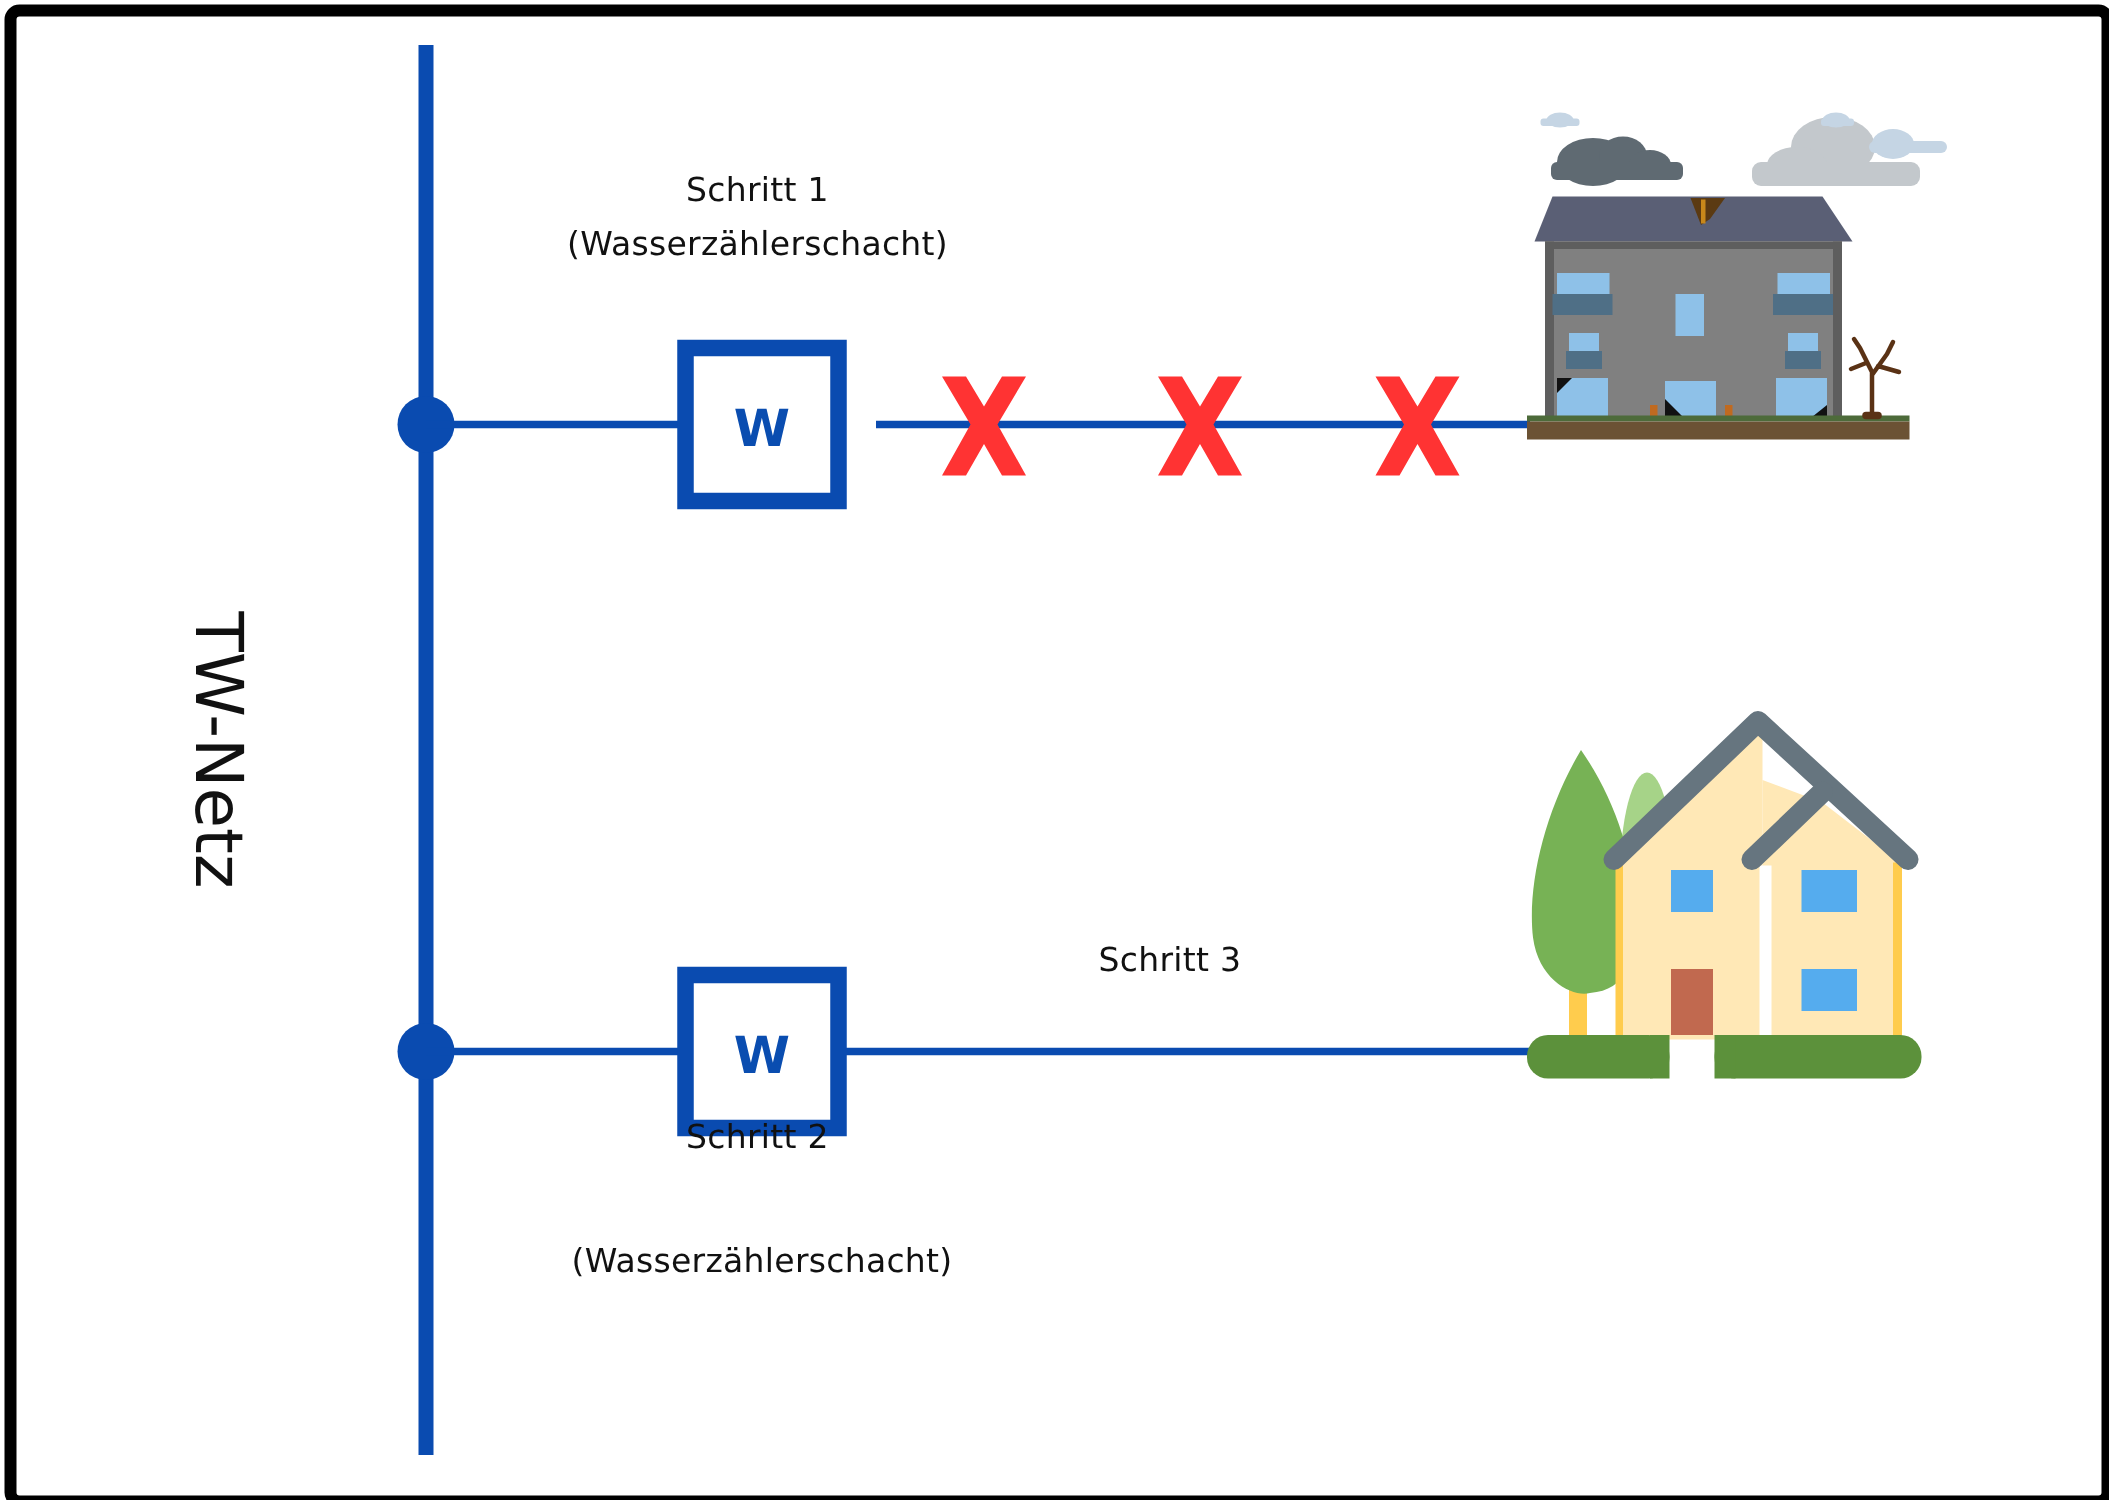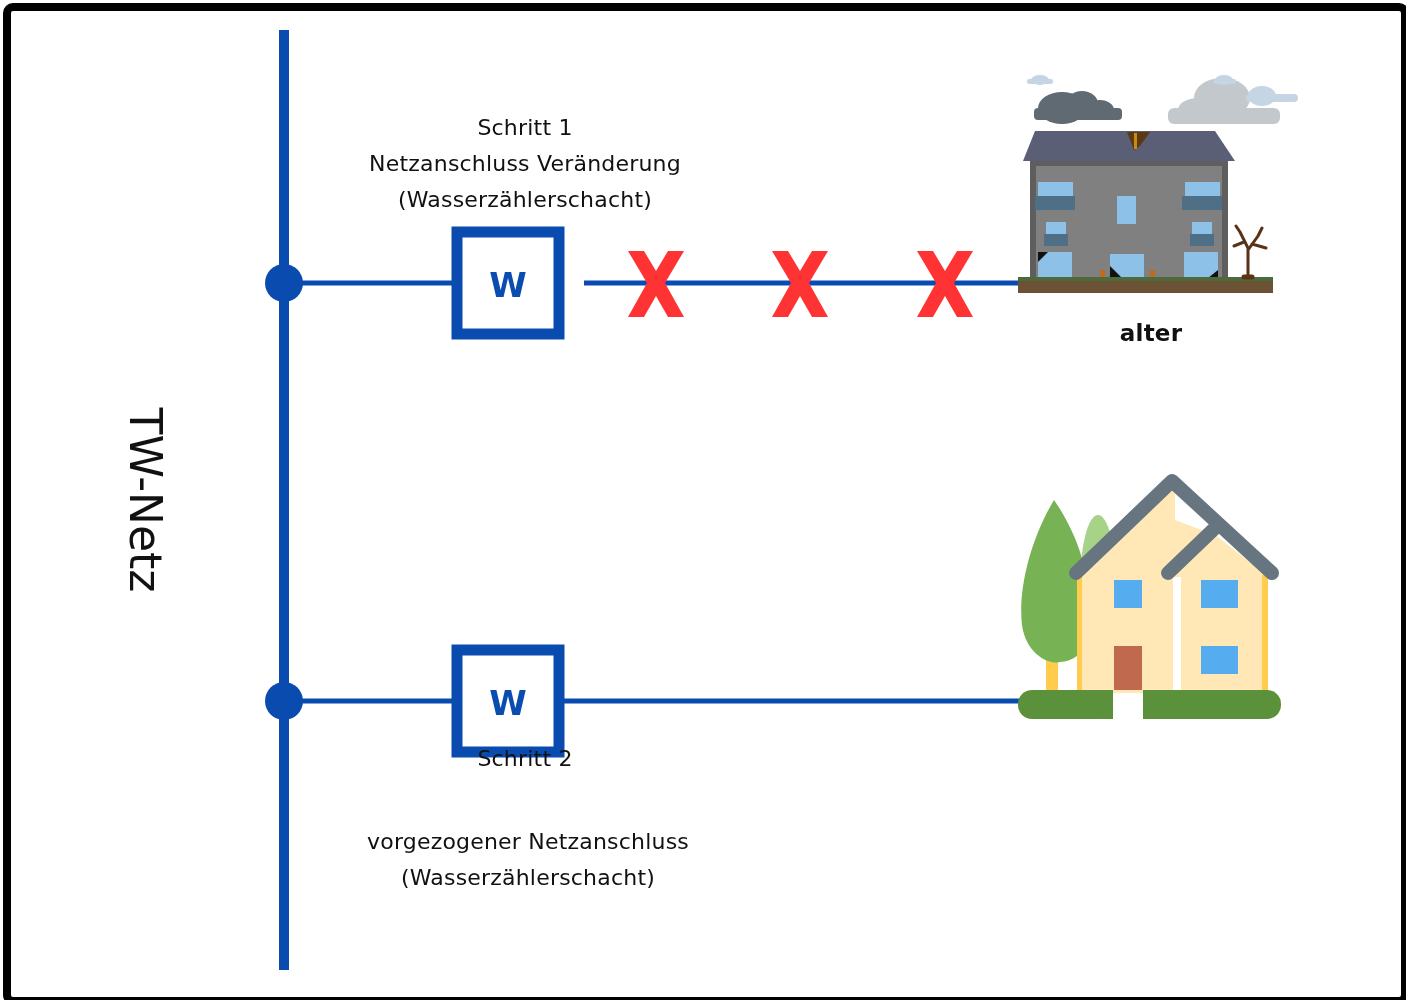--- a/index.html
+++ b/index.html
@@ -1,19 +1,19 @@
 <!DOCTYPE html>
 <html><head>
   <meta charset="utf-8">
   <style>
     html, body { margin: 0; padding: 0; background: #ffffff; }
     body { width: 1406px; height: 1000px; position: relative; overflow: hidden; font-family: "DejaVu Sans", sans-serif; }
     .frame { position: absolute; left: 3px; top: 3px; width: 1390px; height: 986px; border: 8px solid #000; border-radius: 10px; box-sizing: content-box; background: #fff; }
     svg.diagram { position: absolute; left: 0; top: 0; }
-    .lbl { position: absolute; text-align: center; color: #111; font-family: "DejaVu Sans", sans-serif; font-size: 22px; line-height: 36px; white-space: nowrap; letter-spacing: 0.2px; margin-left: 20px; }
+    .lbl { position: absolute; text-align: center; color: #111; font-family: "DejaVu Sans", sans-serif; font-size: 22px; line-height: 36px; white-space: nowrap; letter-spacing: 0.2px; }
     .lbl div { display: block; }
     .bold { font-weight: bold; font-size: 23px; }
     .vtitle { position: absolute; left: 145px; top: 500px; transform: translate(-50%, -50%) rotate(90deg); font-family: "DejaVu Sans", sans-serif; font-size: 44px; color: #111; white-space: nowrap; }
     .wtext { font-family: "DejaVu Sans", sans-serif; font-weight: bold; font-size: 34px; fill: #0a4db0; }
   </style>
 </head>
 <body>
 
 <div class="frame"></div>
 
@@ -131,30 +131,28 @@
     <rect x="1100" y="690" width="13" height="29" fill="#5c913b"></rect>
     <rect x="1143" y="690" width="138" height="29" rx="14" fill="#5c913b"></rect>
     <rect x="1143" y="690" width="14" height="29" fill="#5c913b"></rect>
   </g>
 </svg>
 
 <div class="vtitle">TW-Netz</div>
 
 <div class="lbl" style="left:505px; top:110px; transform:translateX(-50%);">
   <div>Schritt 1</div>
-  <div>Netzanschluss Veränderung</div>
   <div>(Wasserzählerschacht)</div>
 </div>
 
 <div class="lbl" style="left:1131px; top:315px; transform:translateX(-50%);">
-  <div class="bold">alter</div>
 </div>
 
 <div class="lbl" style="left:780px; top:623px; transform:translateX(-50%);">
+  <div>Schritt 3</div>
 </div>
 
 <div class="lbl" style="left:505px; top:741px; transform:translateX(-50%);">
   <div>Schritt 2</div>
 </div>
 <div class="lbl" style="left:508px; top:824px; transform:translateX(-50%);">
-  <div>vorgezogener Netzanschluss</div>
   <div>(Wasserzählerschacht)</div>
 </div>
 
 </body></html>

